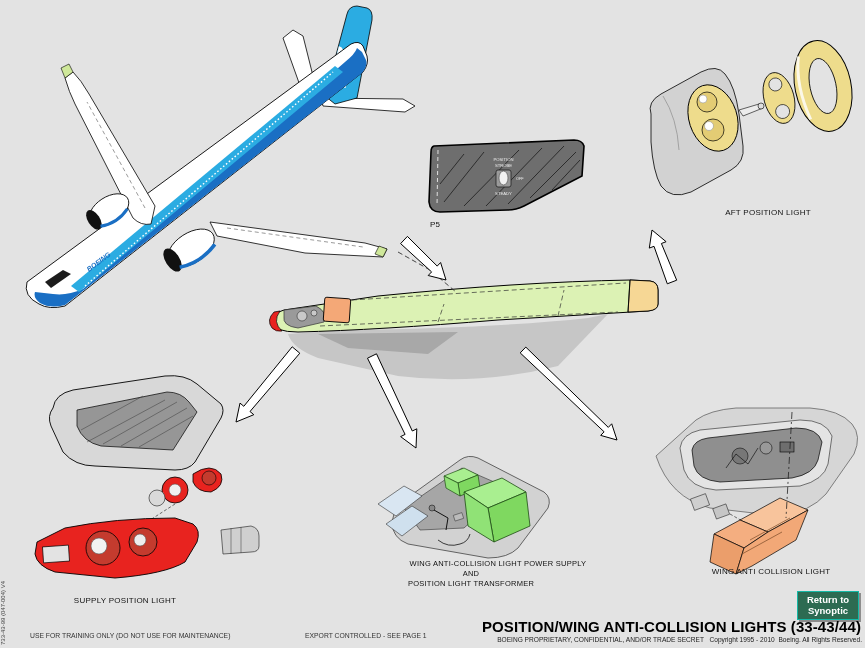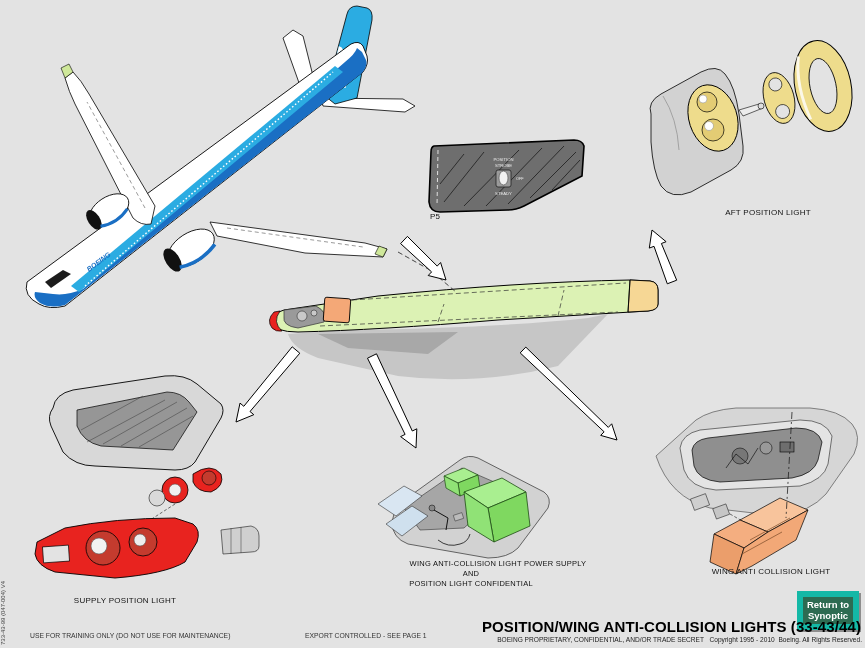--- a/index.html
+++ b/index.html
@@ -8,37 +8,37 @@
     background:#e3e3e3;
     font-family:"Liberation Sans",sans-serif;
     color:#111;
   }
   .art{position:absolute;}
   .lbl{
     position:absolute;font-size:8px;letter-spacing:.25px;color:#111;
     white-space:nowrap;transform:translateX(-50%);text-align:center;line-height:1.2;
   }
   .lbl.small{font-size:7.5px;}
-  .lbl.left{transform:none;text-align:left;}
+  .lbl.left{transform:none;text-align:left;margin-top:8px;}
   #page-title{
     position:absolute;right:4px;top:618px;font-size:15px;font-weight:bold;
     letter-spacing:.1px;white-space:nowrap;color:#000;
   }
   #proprietary{
     position:absolute;right:3px;top:636px;font-size:6.6px;color:#222;white-space:nowrap;
   }
   #training-notice{position:absolute;left:30px;top:632px;font-size:6.8px;color:#333;white-space:nowrap;}
   #export-notice{position:absolute;left:305px;top:632px;font-size:6.8px;color:#333;white-space:nowrap;}
   #drawing-ref{
     position:absolute;left:0px;top:553px;height:92px;font-size:6px;color:#444;
     writing-mode:vertical-rl;transform:rotate(180deg);white-space:nowrap;
   }
   #return-btn{
     position:absolute;left:797px;top:591px;width:62px;
-    background:#2d6b52;color:#fff;border:6px solid #14b8a6;
+    background:#2d6b52;color:#fff;border:1px solid #14b8a6;
     box-shadow:2px 2px 0 #8d8d8d;
     font-family:"Liberation Sans",sans-serif;font-weight:bold;font-size:9.5px;
     text-align:center;line-height:1.2;padding:2px 1px;cursor:pointer;
   }
   svg text{font-family:"Liberation Sans",sans-serif;}
 </style>
 </head>
 <body>
 
 <div id="stage">
@@ -216,21 +216,21 @@
       <path d="M96,44 L120,60 L126,94 L100,78 Z" fill="#90e276" stroke="#1e4d14" stroke-width="0.8"></path>
 
       <circle cx="64" cy="60" r="3" fill="#888888" stroke="#000" stroke-width="0.5"></circle>
       <path d="M66,62 L80,70 L78,82" stroke="#111" stroke-width="1" fill="none"></path>
       <path d="M70,92 Q80,100 92,96 Q100,94 102,86" stroke="#111" stroke-width="0.8" fill="none"></path>
       <rect x="86" y="66" width="9" height="6" fill="#bbbbbb" stroke="#333" stroke-width="0.5" transform="rotate(-18 90 69)"></rect>
     </svg>
   </div>
   <div class="lbl small" style="left:498px;top:559px;">WING ANTI-COLLISION LIGHT POWER SUPPLY</div>
   <div class="lbl small" style="left:471px;top:569px;">AND</div>
-  <div class="lbl small" style="left:471px;top:579px;">POSITION LIGHT CONFIDENTIAL</div>
+  <div class="lbl small" style="left:471px;top:579px;">POSITION LIGHT TRANSFORMER</div>
 
   <div class="art" style="left:640px;top:398px;">
     <svg width="222" height="180" viewBox="0 0 222 180">
       <path d="M16,58 L56,22 Q70,12 96,10 L170,10 Q200,12 212,26 Q222,38 214,56 L186,96 Q170,114 140,118 L70,110 Q30,100 16,58 Z" fill="#d6d6d6" stroke="#555" stroke-width="0.7"></path>
       <path d="M40,50 Q42,36 60,32 L160,22 Q186,22 192,38 L188,66 Q184,82 160,88 L76,92 Q50,90 44,72 Z" fill="#e4e4e4" stroke="#222" stroke-width="0.6"></path>
       <path d="M52,52 Q54,42 68,40 L156,30 Q178,30 182,44 L178,62 Q174,76 152,80 L80,84 Q58,82 54,68 Z" fill="#8f8f8f" stroke="#000" stroke-width="0.7"></path>
 
       <circle cx="100" cy="58" r="8" fill="#777777" stroke="#111" stroke-width="0.6"></circle>
       <circle cx="126" cy="50" r="6" fill="#999999" stroke="#111" stroke-width="0.6"></circle>
       <path d="M86,70 L96,56 L108,66 L118,50" stroke="#000" stroke-width="0.6" fill="none"></path>

